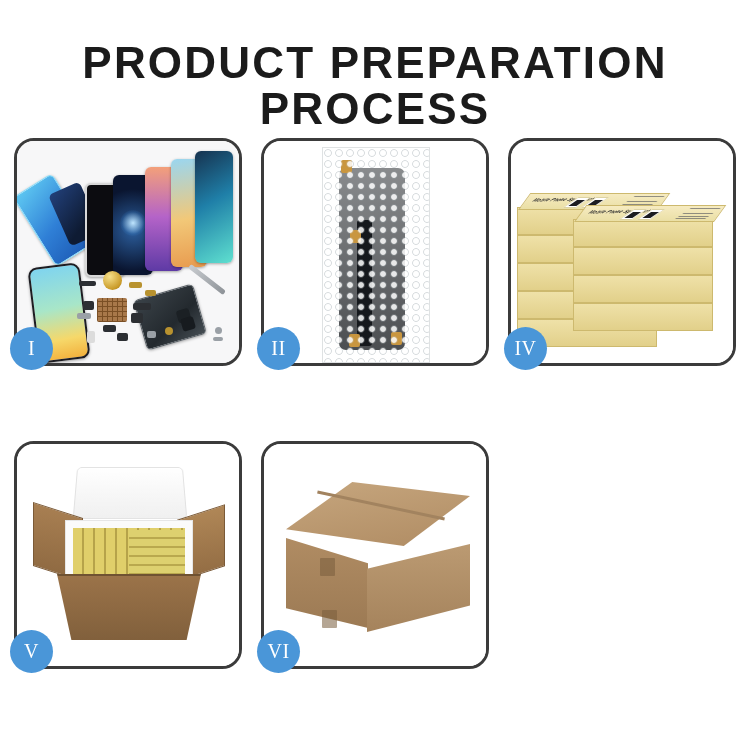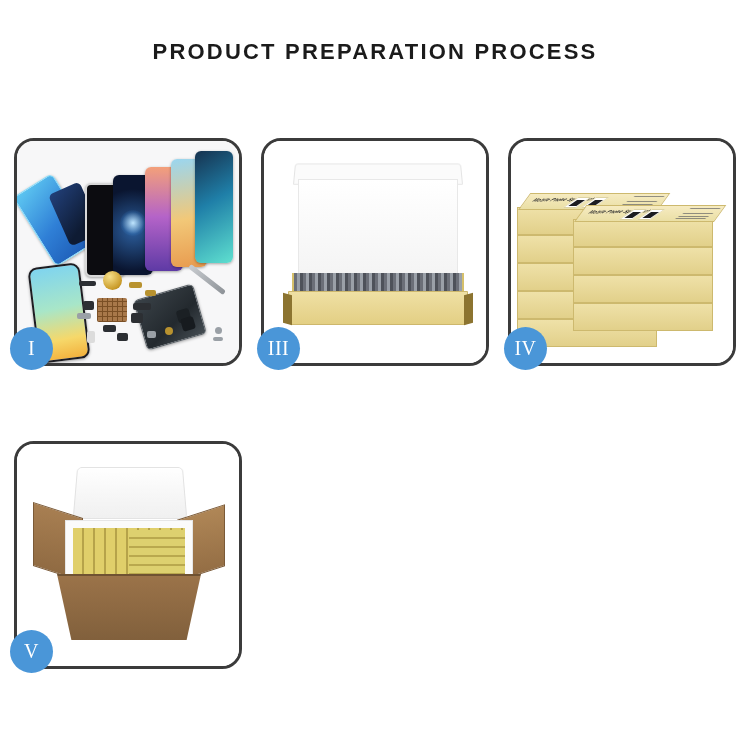--- a/index.html
+++ b/index.html
@@ -7,21 +7,21 @@
     width: 750px; height: 750px;
     background: #ffffff;
     font-family: "Liberation Sans", sans-serif;
     overflow: hidden;
   }
   #page { position: relative; width: 750px; height: 750px; background: #fff; }
 
   
   .header { text-align: center; padding-top: 40px; }
   .title {
-    font-size: 22px; font-weight: 700; letter-spacing: 2.2px;
+    font-size: 44px; font-weight: 700; letter-spacing: 2.2px;
     color: #1b1b1b; line-height: 1.05;
     font-family: "Liberation Sans", sans-serif;
   }
   .subtitle {
     margin-top: 11px; font-size: 14.5px; color: #2a2a2a;
     letter-spacing: 0.15px; font-weight: 400;
   }
 
   
   .grid {
@@ -336,30 +336,35 @@
         <div class="bit w" style="left:70px;top:190px;width:8px;height:12px;"></div>
         <div class="bit" style="left:100px;top:192px;width:11px;height:8px;"></div>
         <div class="bit s" style="left:130px;top:190px;width:9px;height:7px;"></div>
         <div class="bit g" style="left:148px;top:186px;width:8px;height:8px;border-radius:50%;"></div>
         <div class="bit s" style="left:196px;top:196px;width:10px;height:4px;"></div>
         <div class="bit s" style="left:198px;top:186px;width:7px;height:7px;border-radius:50%;"></div>
       </div>
       <div class="badge">I</div>
     </div>
 
-
     <div class="panel">
-      <div class="panel-inner p3">
-        <div class="m-lid"></div>
-        <div class="m-foam"></div>
-        <div class="m-tray"></div>
-        <div class="m-base"></div>
+      <div class="panel-inner p2">
+        <div class="bubblepack">
+          <div class="bp-inner"></div>
+          <div class="bp-flex"></div>
+          <div class="bp-tape" style="left:18px;top:12px;"></div>
+          <div class="bp-tape" style="left:27px;top:82px;"></div>
+          <div class="bp-tape" style="left:26px;top:186px;"></div>
+          <div class="bp-tape" style="left:68px;top:184px;"></div>
+          <div class="bubble-overlay"></div>
+        </div>
       </div>
-      <div class="badge">III</div>
+      <div class="badge">II</div>
     </div>
+
 
     <div class="panel">
       <div class="panel-inner p4">
         <div class="stack">
 
           <div class="kbox" style="left:0px;top:154px;"></div>
           <div class="kbox" style="left:0px;top:126px;"></div>
           <div class="kbox" style="left:0px;top:98px;"></div>
           <div class="kbox" style="left:0px;top:70px;"></div>
           <div class="kbox" style="left:0px;top:42px;">
@@ -402,15 +407,26 @@
         <div class="flapL"></div>
         <div class="flapR"></div>
         <div class="foambody"></div>
         <div class="ybars"></div>
         <div class="ybars2"></div>
         <div class="cartonfront"></div>
       </div>
       <div class="badge">V</div>
     </div>
 
+    <div class="panel">
+      <div class="panel-inner p6">
+        <div class="c-top"></div>
+        <div class="c-seam"></div>
+        <div class="c-left"></div>
+        <div class="c-right"></div>
+        <div class="c-tab" style="left:56px;top:114px;"></div>
+        <div class="c-tab" style="left:58px;top:166px;"></div>
+      </div>
+      <div class="badge">VI</div>
+    </div>
 
   </div>
 </div>
 
 </body></html>

